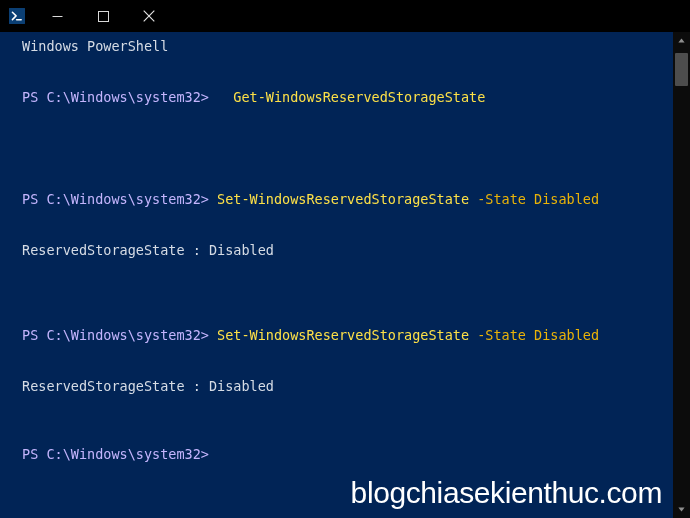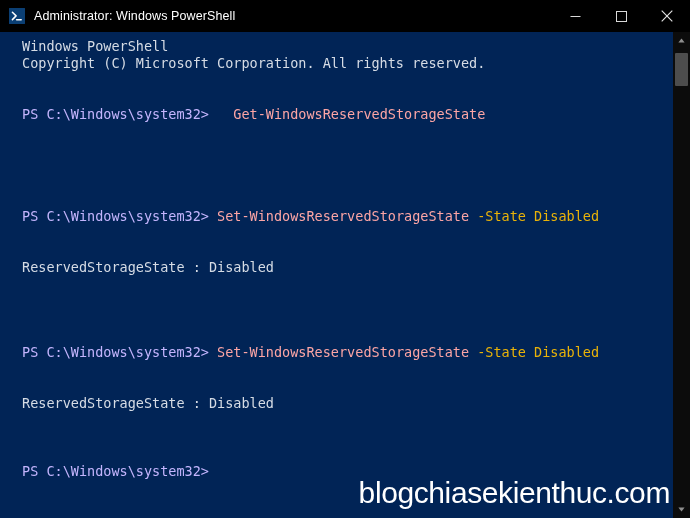--- a/index.html
+++ b/index.html
@@ -93,21 +93,21 @@
     line-height: 17px;
     font-size: 13.5px;
     white-space: pre;
     color: #cccccc;
     letter-spacing: 0px;
   }
   .line.blank { color: transparent; }
 
   .tok-plain   { color: #d6dce5; }
   .tok-prompt  { color: #c4b5fd; }
-  .tok-cmdlet  { color: #fca5a5; margin-top: 20px; }
+  .tok-cmdlet  { color: #fde047; margin-top: 20px; }
   .tok-param   { color: #eab308; }
   .tok-arg     { color: #eab308; }
 
   
   .scrollbar {
     flex: 0 0 17px;
     width: 17px;
     background: #0c0c0c;
     display: flex;
     flex-direction: column;
@@ -133,21 +133,21 @@
     top: 4px;
     height: 33px;
     background: #4d4d4d;
     border-radius: 1px;
   }
   .sb-btn svg { display: block; }
 
   
   .watermark {
     position: absolute;
-    right: 20px;
+    right: 28px;
     bottom: 8px;
     color: #ffffff;
     font-family: "Liberation Sans", sans-serif;
     font-size: 30px;
     font-weight: 400;
     letter-spacing: -0.4px;
     white-space: nowrap;
     z-index: 4;
     pointer-events: none;
   }
@@ -158,21 +158,20 @@
 <div class="window">
 
   <div class="titlebar">
     <span class="title-icon">
       <svg width="16" height="16" viewBox="0 0 16 16">
         <rect x="0" y="0" width="16" height="16" rx="1" fill="#0b3f74"></rect>
         <path d="M3.4 4.2 L7.1 7.9 L3.4 11.6" fill="none" stroke="#ffffff" stroke-width="1.5" stroke-linecap="round" stroke-linejoin="round"></path>
         <path d="M7.6 11.7 L12.2 11.7" fill="none" stroke="#ffffff" stroke-width="1.5" stroke-linecap="round"></path>
       </svg>
     </span>
-    <span class="title-text">Administrator: Windows PowerShell</span>
 
     <div class="winbtns">
       <div class="winbtn">
         <svg width="11" height="11" viewBox="0 0 11 11">
           <line x1="0.5" y1="5.5" x2="10.5" y2="5.5" stroke="#d9d9d9" stroke-width="1"></line>
         </svg>
       </div>
       <div class="winbtn">
         <svg width="11" height="11" viewBox="0 0 11 11">
           <rect x="0.5" y="0.5" width="10" height="10" fill="none" stroke="#d9d9d9" stroke-width="1"></rect>
@@ -183,21 +182,20 @@
           <line x1="0.7" y1="0.7" x2="11.3" y2="11.3" stroke="#e6e6e6" stroke-width="1.1"></line>
           <line x1="11.3" y1="0.7" x2="0.7" y2="11.3" stroke="#e6e6e6" stroke-width="1.1"></line>
         </svg>
       </div>
     </div>
   </div>
 
   <div class="console-wrap">
     <div class="console" id="console">
         <div class="line"><span class="tok-plain">Windows PowerShell</span></div>
-        <div class="line"><span class="tok-plain">Copyright (C) Microsoft Corporation. All rights reserved.</span></div>
         <div class="line blank"> </div>
         <div class="line blank"> </div>
         <div class="line"><span class="tok-prompt">PS C:\Windows\system32&gt; </span><span class="tok-cmdlet">  Get-WindowsReservedStorageState</span></div>
         <div class="line blank"> </div>
         <div class="line blank"> </div>
         <div class="line blank"> </div>
         <div class="line blank"> </div>
         <div class="line blank"> </div>
         <div class="line"><span class="tok-prompt">PS C:\Windows\system32&gt; </span><span class="tok-cmdlet">Set-WindowsReservedStorageState</span><span class="tok-param"> -State</span><span class="tok-arg"> Disabled</span></div>
         <div class="line blank"> </div>

